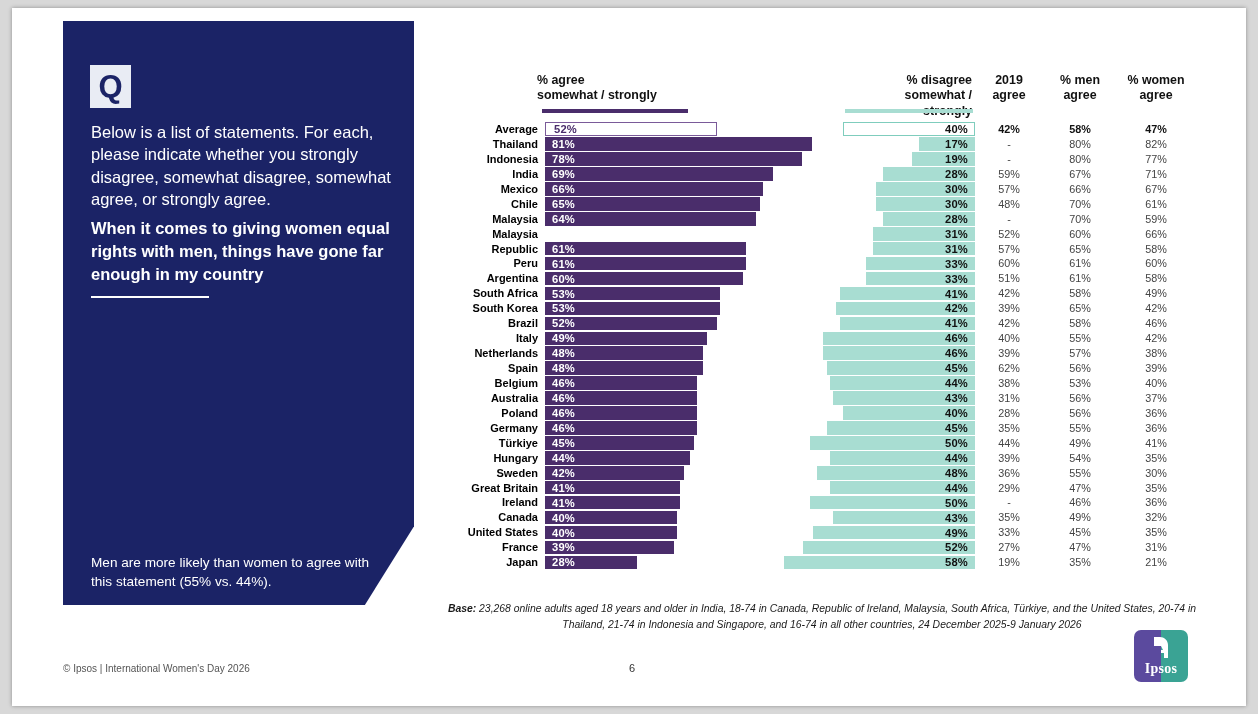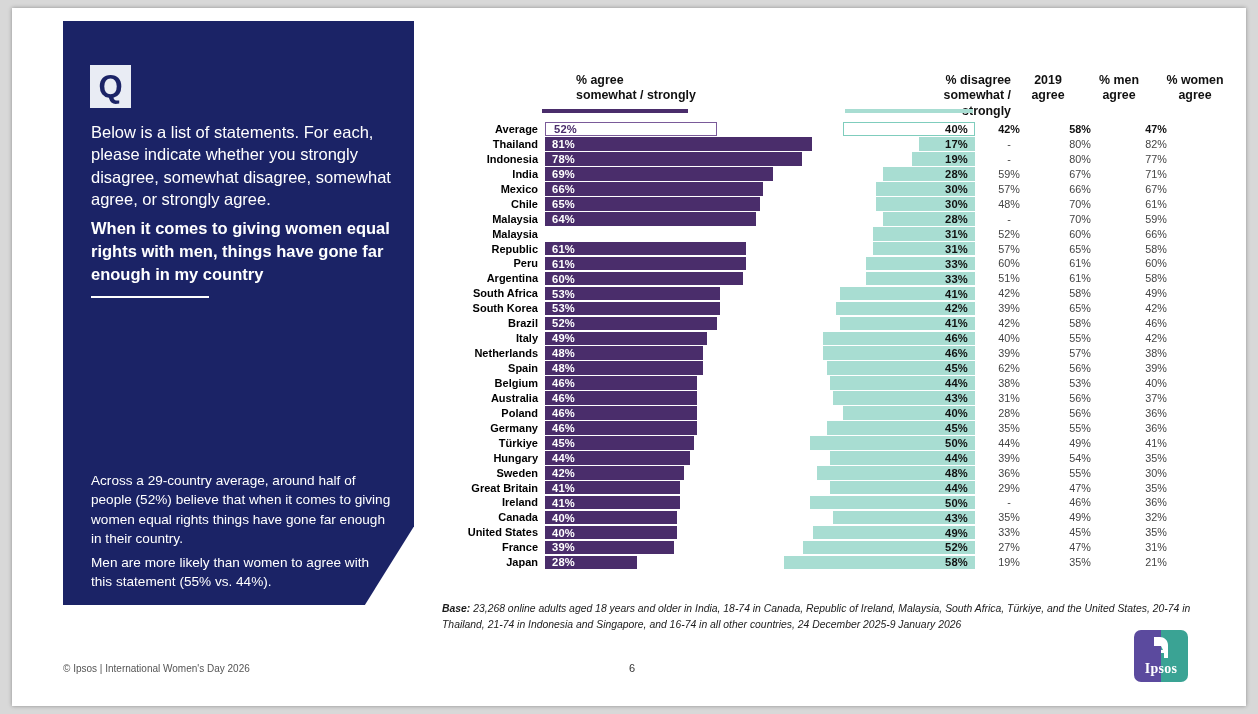--- a/index.html
+++ b/index.html
@@ -52,21 +52,21 @@
     font-size:13.6px;line-height:1.42;
   }
   #note2{
     position:absolute;left:28px;top:532px;width:302px;
     font-size:13.6px;line-height:1.42;
   }
 
   
   #chart{position:absolute;left:430px;top:56px;width:770px;height:520px;}
 
-  .hdr{position:absolute;font-size:12.4px;font-weight:bold;color:#111;line-height:1.24;text-align:center;margin-left:39px;}
+  .hdr{position:absolute;font-size:12.4px;font-weight:bold;color:#111;line-height:1.24;text-align:center;}
   #hAgree{left:95px;top:9px;width:165px;text-align:left;}
   #hDis{left:430px;top:9px;width:100px;text-align:right;}
   #hAgreeLine{position:absolute;left:100px;top:45px;width:146px;height:4px;background:#4a2d6b;}
   #hDisLine{position:absolute;left:403px;top:45px;width:128px;height:4px;background:#a8ddd2;}
   #h2019{left:533px;top:9px;width:68px;}
   #hMen{left:604px;top:9px;width:68px;}
   #hWomen{left:675px;top:9px;width:78px;}
 
   #rows{position:absolute;left:0;top:58px;width:770px;}
   .row{position:relative;height:14.95px;}
@@ -108,21 +108,21 @@
     font-size:10.8px;color:#444;line-height:14.95px;text-align:center;
   }
   .num.b{font-weight:bold;color:#111;}
   .n1{left:533px;width:68px;}
   .n2{left:604px;width:68px;}
   .n3{left:675px;width:78px;}
 
   
   #base{
     position:absolute;left:430px;top:593px;width:760px;
-    font-size:10.4px;font-style:italic;color:#1a1a1a;line-height:1.55;
+    font-size:10.4px;font-style:italic;color:#1a1a1a;line-height:1.55;text-align:center;
   }
   #base b{font-style:italic;}
 
   
   #copy{position:absolute;left:51px;top:655px;font-size:10px;color:#555;}
   #pageno{position:absolute;left:600px;top:654px;width:40px;text-align:center;font-size:11px;color:#333;}
 
   #logo{
     position:absolute;left:1122px;top:622px;width:54px;height:52px;
     border-radius:7px;overflow:hidden;
@@ -139,21 +139,20 @@
 </head>
 <body>
 
 <div id="slide">
 
   <div id="panel">
     <div id="qbox">Q</div>
     <div id="qStatement">When it comes to giving women equal rights with men, things have gone far enough in my country</div>
     <div id="qIntro">Below is a list of statements. For each, please indicate whether you strongly disagree, somewhat disagree, somewhat agree, or strongly agree.</div>
     <div id="rule"></div>
-    <div id="note1">Across a 29-country average, around half of people (52%) believe that when it comes to giving women equal rights things have gone far enough in their country.</div>
     <div id="note2">Men are more likely than women to agree with this statement (55% vs. 44%).</div>
   </div>
 
   <div id="chart">
 
     <div class="hdr" id="hAgree">
       <div>% agree</div>
       <div>somewhat / strongly</div>
     </div>
     <div id="hAgreeLine"></div>

